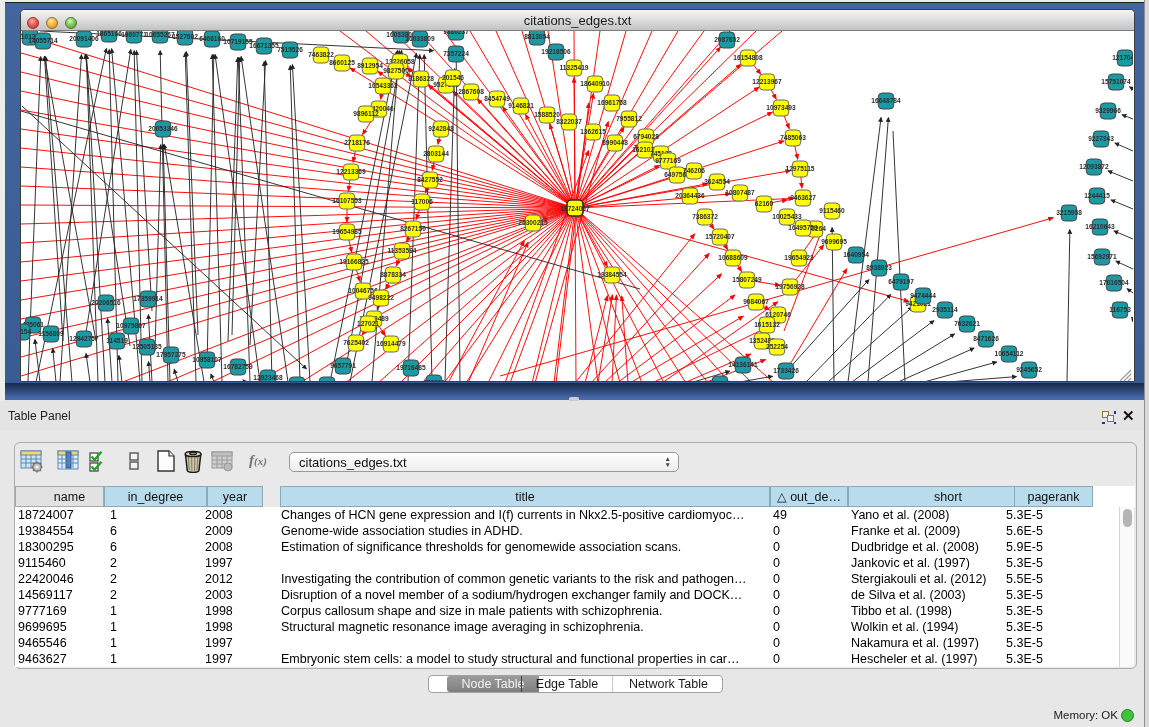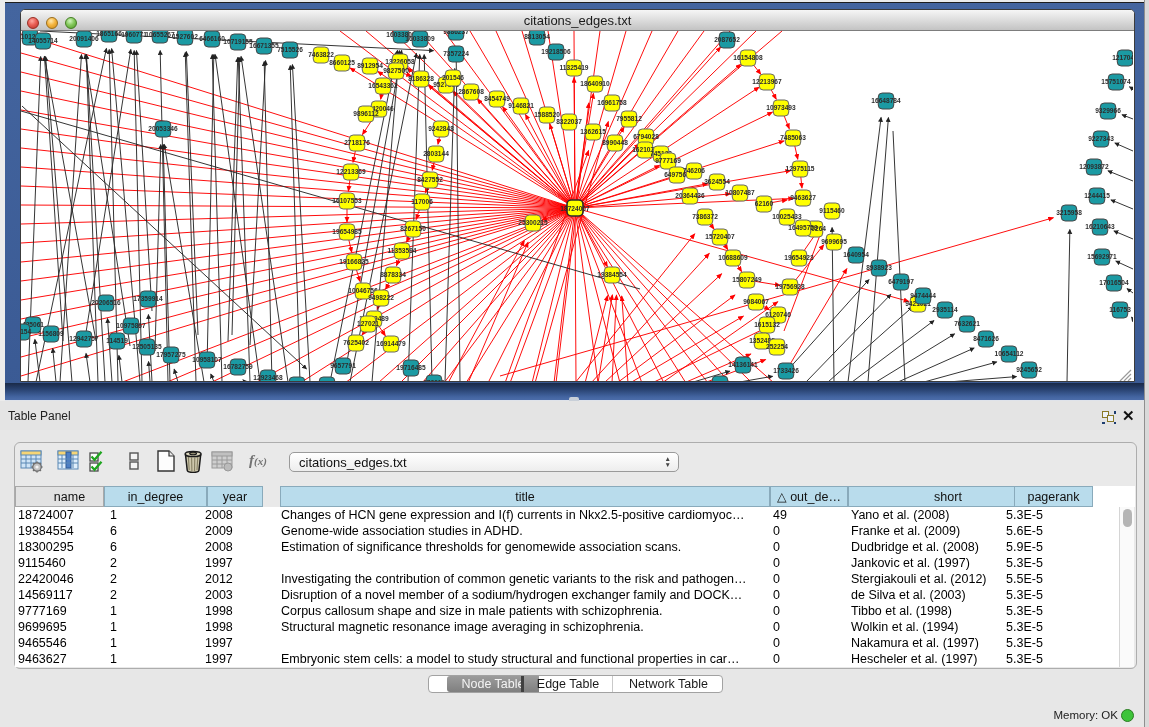--- a/index.html
+++ b/index.html
@@ -45,21 +45,21 @@
 .trow{position:absolute;left:0;width:1104px;height:16px;font-size:12.5px;color:#000;}
 .trow span{position:absolute;top:1px;white-space:nowrap;}
 #vsb{position:absolute;left:1119px;top:507px;width:15px;height:160px;background:#fafafa;
  border-left:1px solid #d5d5d5;}
 #vsb .th{position:absolute;left:2.5px;top:2px;width:9px;height:18px;border-radius:5px;background:#b5b5b5;}
 #tabs{position:absolute;left:428px;top:675px;width:295px;height:18px;border:1px solid #a2a2a2;
  border-radius:4px;background:#fff;font-size:12.5px;}
 #tabs .seg{position:absolute;top:0;height:16px;line-height:16px;text-align:center;color:#1a1a1a;}
 #seg1{left:0;width:92px;background:linear-gradient(#9c9c9c,#7f7f7f);color:#f4f4f4 !important;
  border-radius:3px 0 0 3px;margin-left:18px;}
-#seg2{left:92px;width:91px;border-left:3px solid #404040;}
+#seg2{left:92px;width:91px;border-left:1px solid #404040;}
 #seg3{left:183px;width:112px;border-left:1px solid #c9c9c9;}
 #mem{position:absolute;right:31px;top:709px;font-size:11.5px;color:#222;}
 #memdot{position:absolute;left:1121px;top:709px;width:13px;height:13px;border-radius:7px;
  background:#3ec43a;border:1px solid #2a7c22;}
 #rstrip{position:absolute;left:1144px;top:0;width:5px;height:727px;background:#d9d9d9;border-left:1px solid #8f8f8f;}
 #pgrip{position:absolute;left:569px;top:397px;width:10px;height:4px;background:#c8cfd8;border-radius:2px 2px 0 0;z-index:5;}
 #shband{position:absolute;left:5px;top:383px;width:1139px;height:18px;
  background:linear-gradient(#1a2a48,#27406e 35%,#42639f 80%,#4a6ba8 95%);
  border-bottom:1px solid #dfe3ea;}
 </style></head><body>

